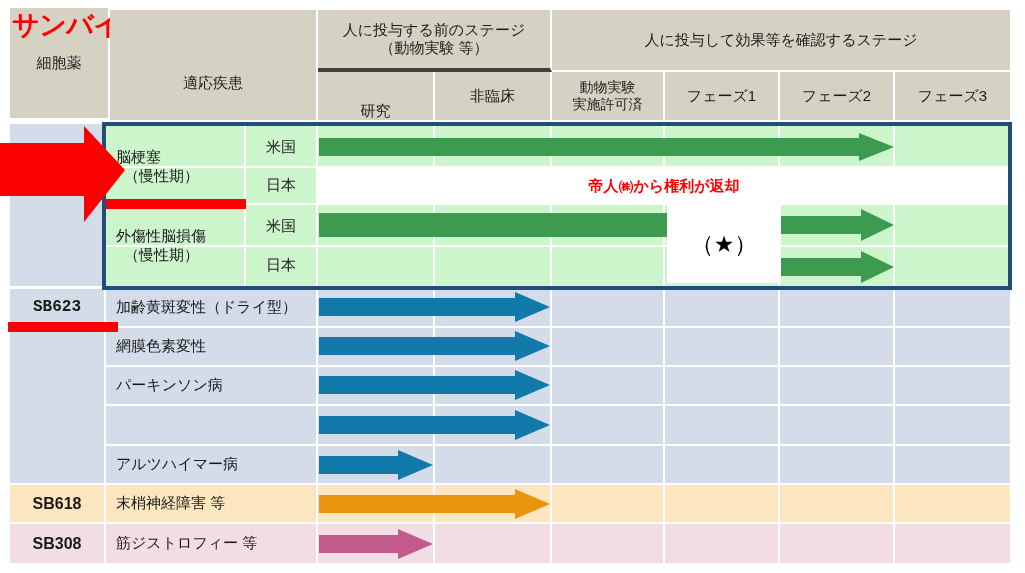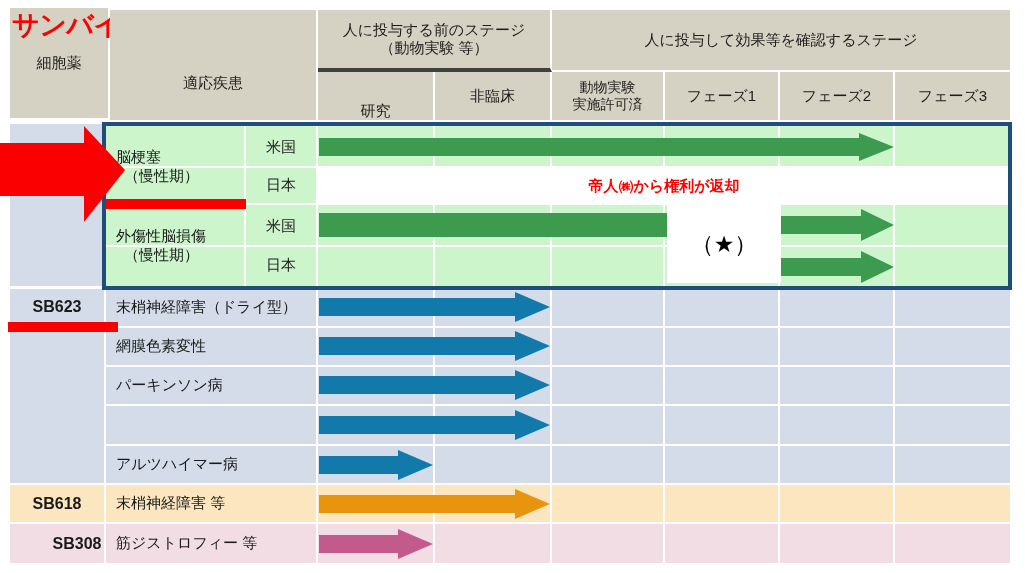--- a/index.html
+++ b/index.html
@@ -165,32 +165,32 @@
 </svg>
 
 <svg class="arrow" style="left:781px;top:209px;" width="113" height="32" viewBox="0 0 113 32" preserveAspectRatio="none">
   <polygon points="0,7 80,7 80,0 113,16 80,32 80,25 0,25" fill="#3c9b4e"></polygon>
 </svg>
 
 <svg class="arrow" style="left:781px;top:251px;" width="113" height="32" viewBox="0 0 113 32" preserveAspectRatio="none">
   <polygon points="0,7 80,7 80,0 113,16 80,32 80,25 0,25" fill="#3c9b4e"></polygon>
 </svg>
 
-<div class="lbl lbl-center code" style="left:10px;top:288px;width:94px;height:38px;">
+<div class="lbl lbl-center code" style="left:10px;top:288px;width:94px;height:38px;font-family:Liberation Mono, monospace;">
   <span>SB623</span>
 </div>
 <div class="lbl lbl-center code" style="left:10px;top:485px;width:94px;height:38px;">
   <span>SB618</span>
 </div>
-<div class="lbl lbl-center code" style="left:10px;top:524px;width:94px;height:39px;margin-left:20px;">
+<div class="lbl lbl-center code" style="left:10px;top:524px;width:94px;height:39px;">
   <span>SB308</span>
 </div>
 
 <div class="lbl lbl-left" style="left:106px;top:288px;width:210px;height:38px;">
-  <span>末梢神経障害（ドライ型）</span>
+  <span>加齢黄斑変性（ドライ型）</span>
 </div>
 <div class="lbl lbl-left" style="left:106px;top:328px;width:210px;height:37px;">
   <span>網膜色素変性</span>
 </div>
 <div class="lbl lbl-left" style="left:106px;top:367px;width:210px;height:37px;text-align:center;">
   <span>パーキンソン病</span>
 </div>
 <div class="lbl lbl-left" style="left:106px;top:446px;width:210px;height:37px;">
   <span>アルツハイマー病</span>
 </div>

